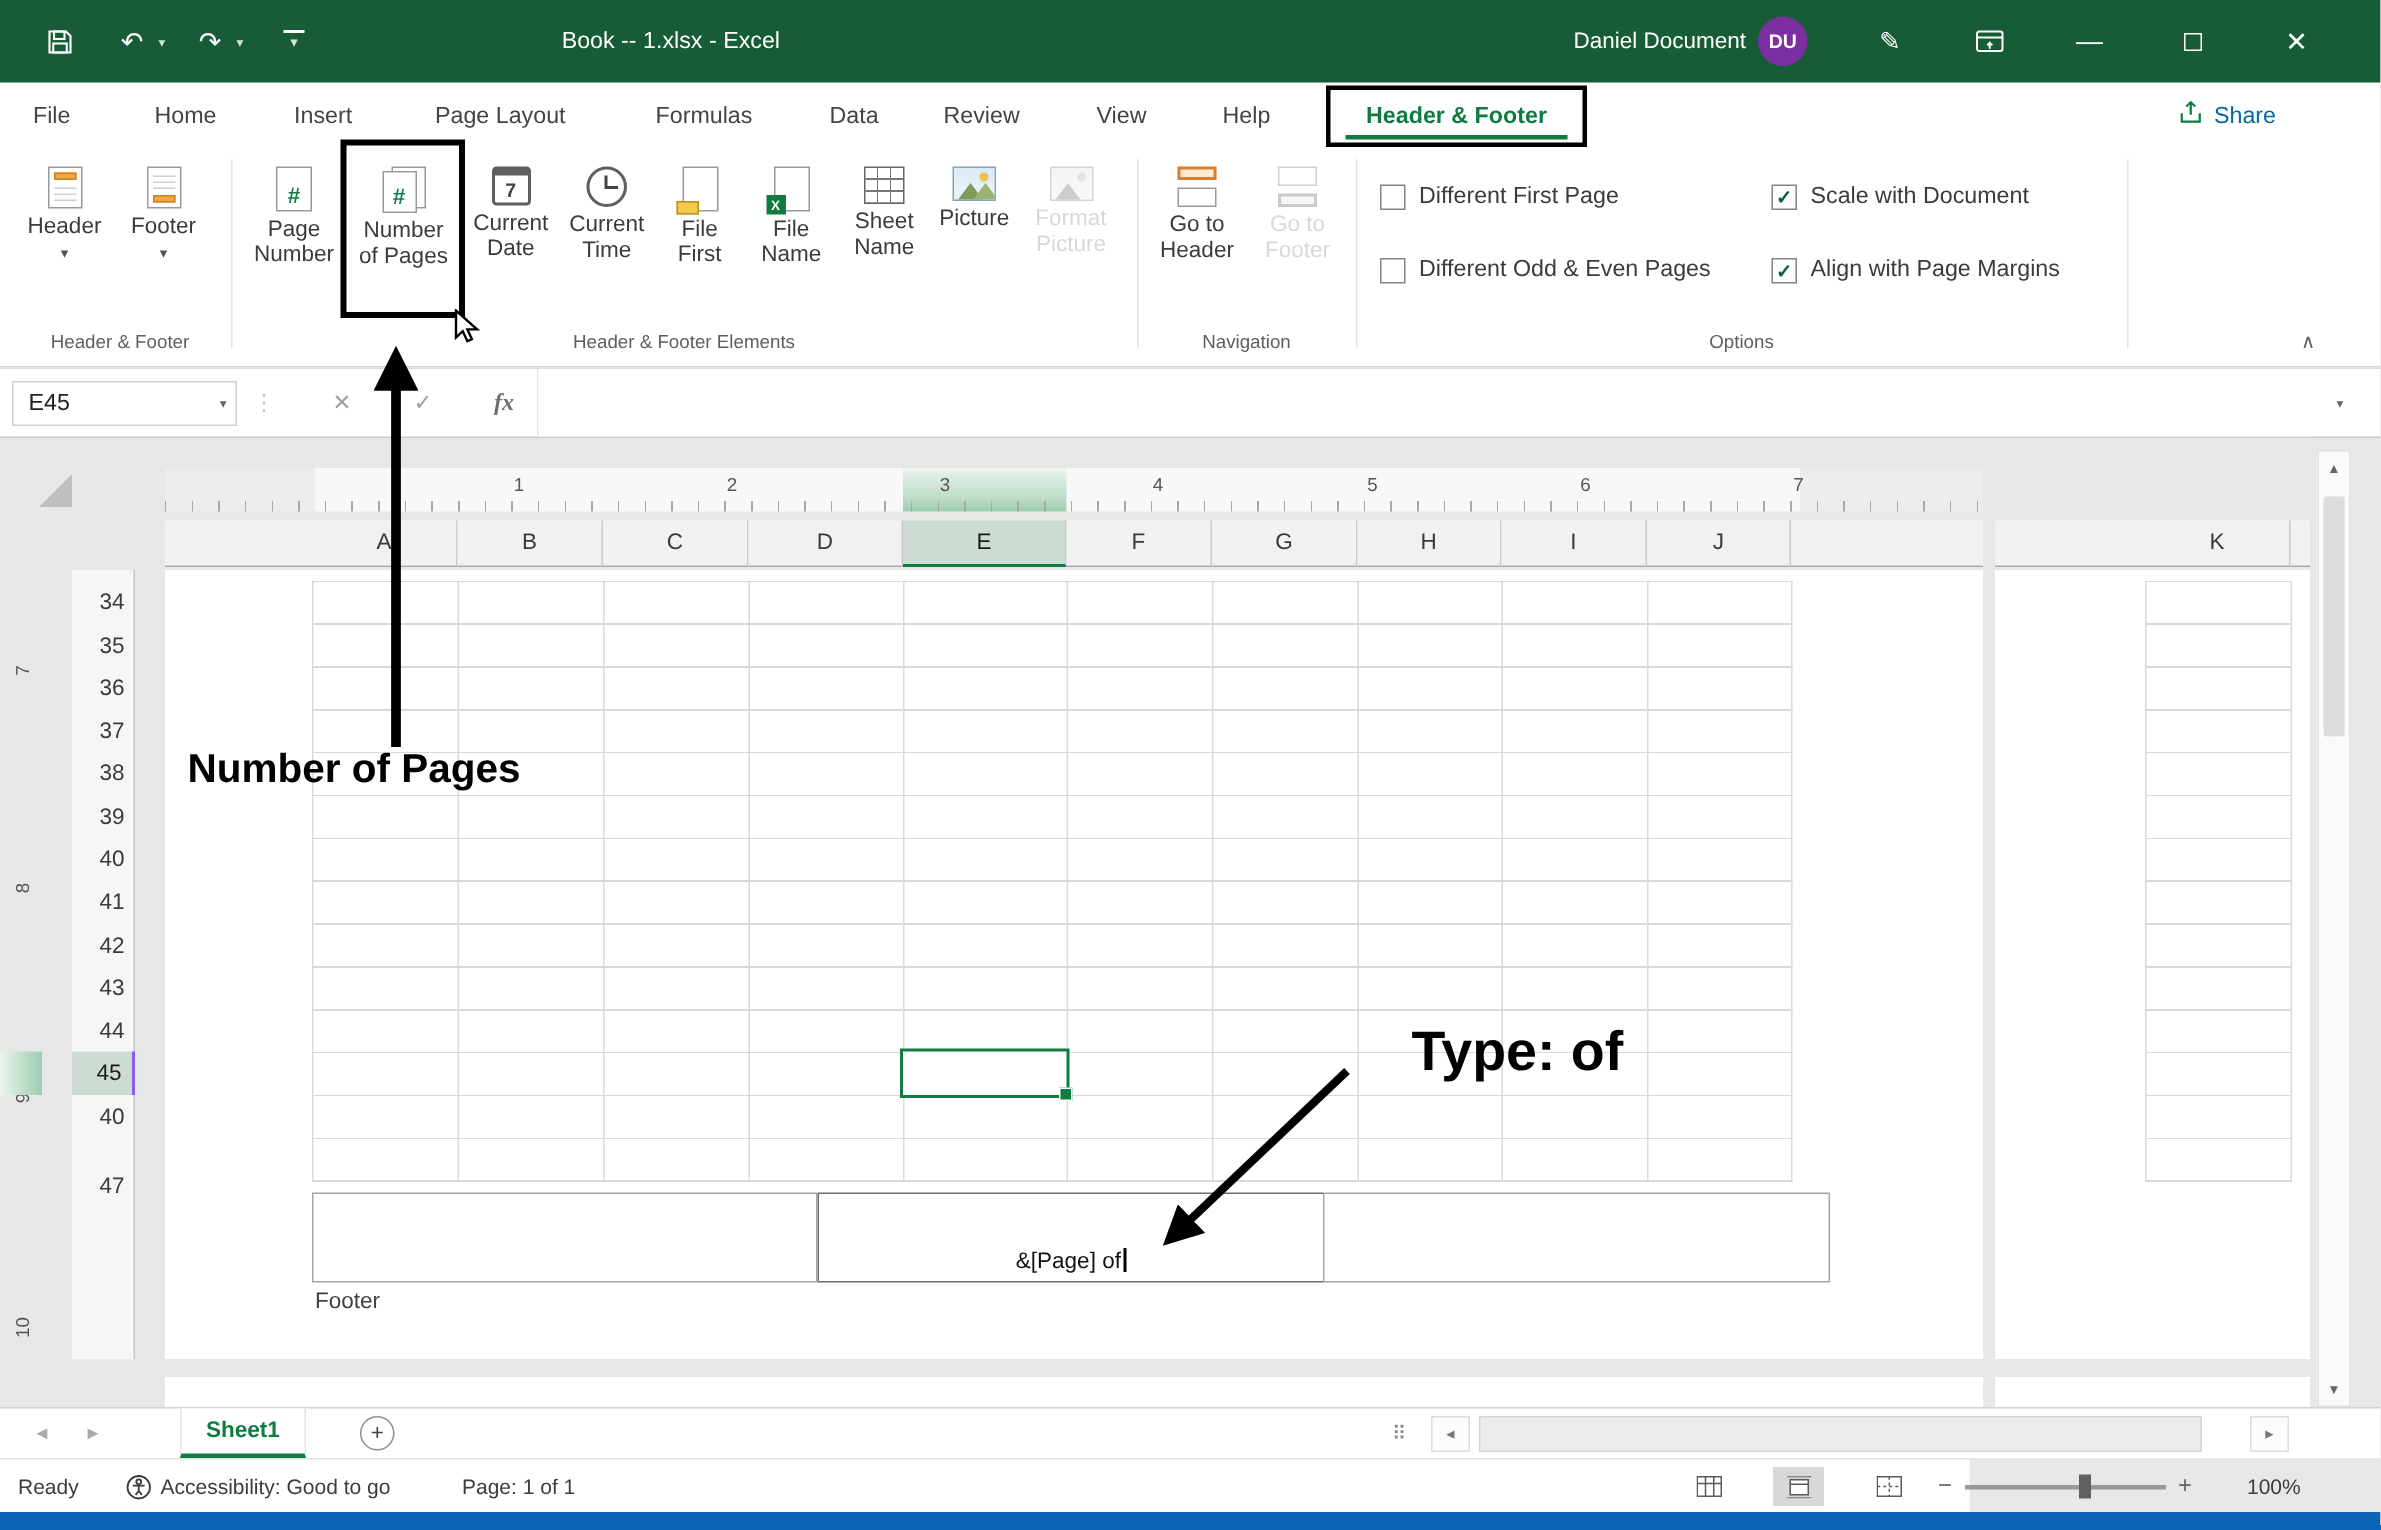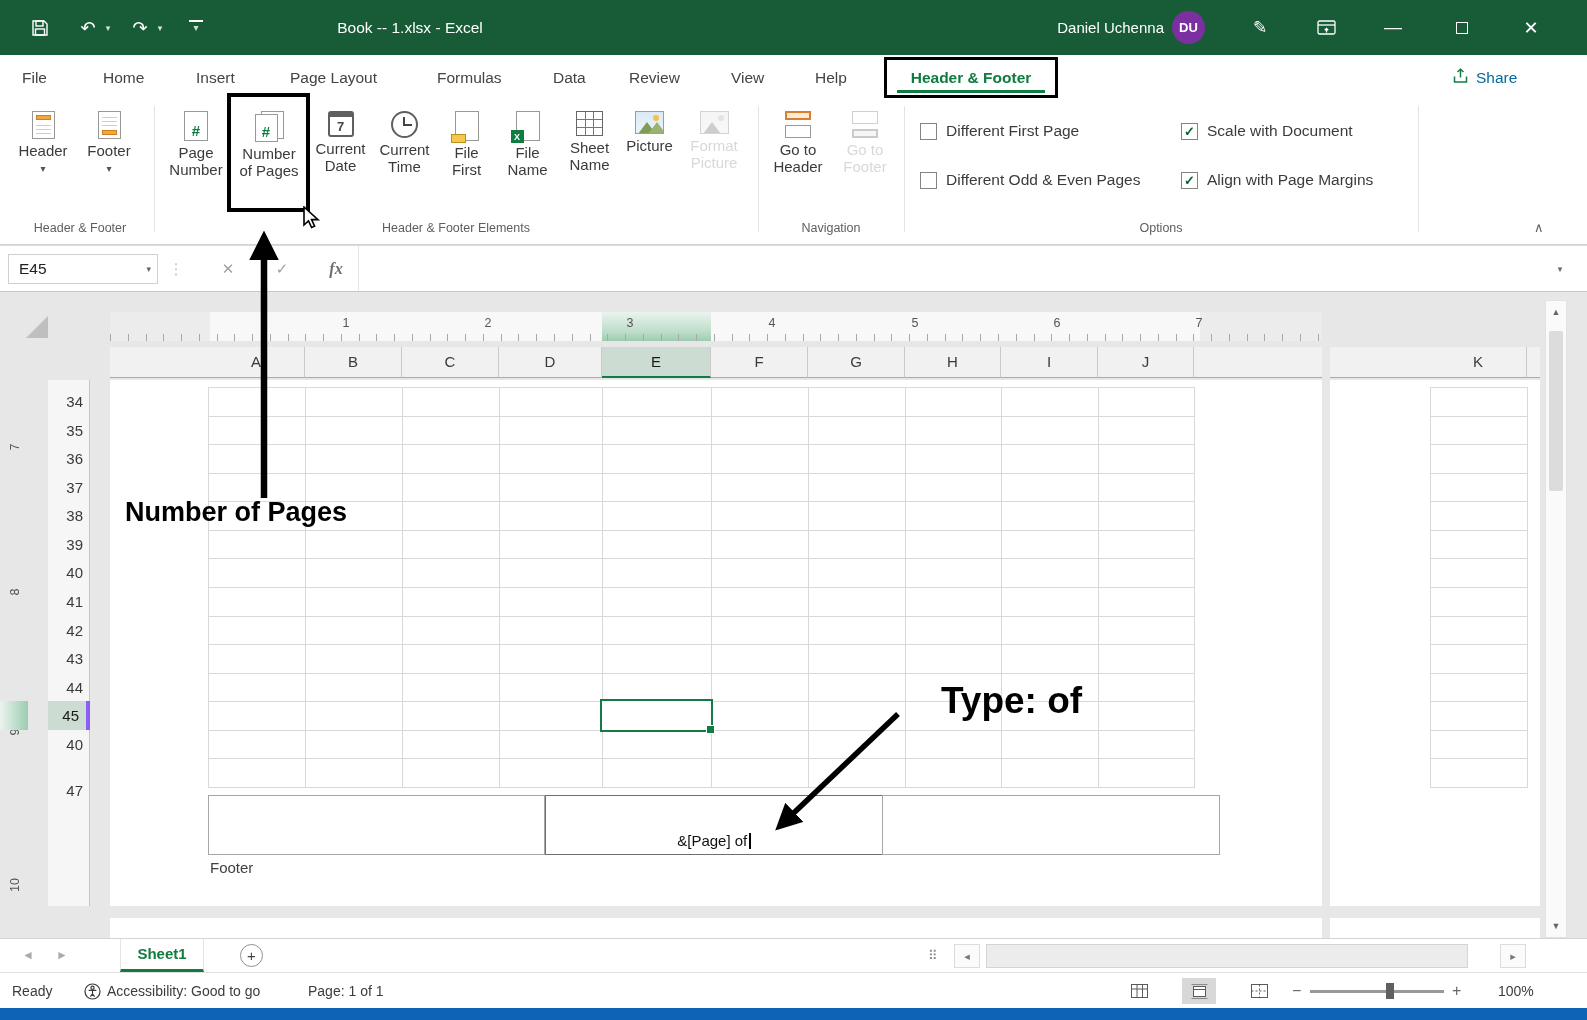--- a/index.html
+++ b/index.html
@@ -3,21 +3,21 @@
 <meta charset="utf-8">
 <style>
 *{margin:0;padding:0;box-sizing:border-box}
 html,body{width:1587px;height:1020px}
 body{font-family:"Liberation Sans",sans-serif;background:#E7E7E7;position:relative;overflow:hidden}
 .abs{position:absolute}
 
 #titlebar{position:absolute;left:0;top:0;width:1587px;height:55px;background:#185C37;color:#fff;z-index:5}
 .tbic{position:absolute;top:0;height:55px;width:44px;display:flex;align-items:center;justify-content:center;color:#fff;font-size:18px}
 .tbchev{position:absolute;top:0;height:55px;width:20px;display:flex;align-items:center;justify-content:center;color:#CFE3D7;font-size:9px}
-#tb-title{position:absolute;left:300px;top:0;width:220px;height:55px;line-height:55px;text-align:center;font-size:15.5px;color:#fff}
+#tb-title{position:absolute;left:300px;top:0;width:220px;height:55px;line-height:55px;text-align:right;font-size:15.5px;color:#fff}
 #search{position:absolute;left:583px;top:11px;width:422px;height:33px;background:#9EB8AA;border-radius:3px;display:flex;align-items:center;gap:11px;padding-left:34px;color:#1C3A2B;font-size:15px}
 #avatar{position:absolute;left:1172px;top:11px;width:33px;height:33px;border-radius:50%;background:#7C2FA0;color:#fff;display:flex;align-items:center;justify-content:center;font-size:13px;font-weight:700}
 #username{position:absolute;left:1042px;top:0;width:122px;height:55px;line-height:55px;font-size:15px;text-align:right;color:#fff}
 .winbox{display:inline-block;width:12px;height:12px;border:1.6px solid #fff}
 .qatline{position:absolute;left:189px;top:20px;width:14px;height:2px;background:#fff}
 
 #tabrow{position:absolute;left:0;top:55px;width:1587px;height:45px;background:#fff;z-index:4}
 .rtab{position:absolute;top:0;height:45px;line-height:45px;font-size:15.5px;color:#444}
 #activetab{position:absolute;left:884px;top:2px;width:174px;height:41px;border:3px solid #000;line-height:35px;text-align:center;color:#0F7B41;font-weight:700;font-size:15.5px;background:#fff}
 #activetab::after{content:'';position:absolute;left:10px;right:10px;bottom:2px;height:3px;background:#107C41}
@@ -63,21 +63,21 @@
 #fx{color:#6E6E6E;font-style:italic;font-family:"Liberation Serif",serif;font-weight:700;font-size:16px}
 #finput{position:absolute;left:358px;top:0;width:1182px;height:45px;border-left:1px solid #E6E6E6;background:#fff}
 
 #sheet{position:absolute;left:0;top:292px;width:1587px;height:646px;background:#E7E7E7;z-index:1}
 .page{position:absolute;background:#fff}
 .rnum{position:absolute;top:4px;width:20px;text-align:center;font-size:12.5px;color:#555}
 .vnum{position:absolute;left:2px;width:26px;text-align:center;font-size:12.5px;color:#555;transform:rotate(-90deg)}
 .colh{position:absolute;top:55px;height:31px;background:#F1F1F1;border-right:1px solid #C9C9C9;border-bottom:1px solid #ABABAB;text-align:center;line-height:30px;font-size:15px;color:#3A3A3A}
 .colh.sel{background:#CDDCD2;border-bottom:2px solid #107C41;color:#1A1A1A}
 .rowh{position:absolute;left:48px;width:42px;height:29px;font-size:15px;color:#3A3A3A;text-align:right;padding-right:7px;line-height:29px}
-.rowh.sel{background:#CDDCD2;border-right:4px solid #8b5cf6;color:#1A1A1A}
+.rowh.sel{background:#CDDCD2;border-right:2px solid #8b5cf6;color:#1A1A1A}
 .gv{position:absolute;top:0;width:1px;height:401px;background:#D9D9D9}
 .gridlines{background:repeating-linear-gradient(to bottom,#D9D9D9 0 1px,transparent 1px 28.571px)}
 #selcell{position:absolute;left:600px;top:407px;width:113px;height:33px;border:2px solid #107C41;background:#fff}
 #selcell::after{content:'';position:absolute;right:-4px;bottom:-4px;width:7px;height:7px;background:#107C41;border:1px solid #fff}
 .fbox{position:absolute;top:503px;height:60px;background:#fff;border:1px solid #A6A6A6}
 .fbox.active{border-color:#6E6E6E}
 .ftext{position:absolute;left:0;right:0;bottom:5px;text-align:center;font-size:15px;color:#111}
 .caret{display:inline-block;width:1.5px;height:16px;background:#000;margin-left:2px;vertical-align:-3px}
 #vscroll{position:absolute;left:1545px;top:8px;width:22px;height:638px;background:#FAFAFA;border:1px solid #E2E2E2}
 .sbarrow{position:absolute;left:0;width:20px;height:22px;line-height:22px;text-align:center;font-size:9px;color:#666}
@@ -86,21 +86,21 @@
 .tri{width:0;height:0;border-left:22px solid transparent;border-bottom:22px solid #BFBFBF}
 
 #tabbar{position:absolute;left:0;top:938px;width:1587px;height:34px;background:#fff;border-top:1px solid #D4D4D4;z-index:3}
 .tbnav{position:absolute;top:0;height:33px;line-height:33px;color:#ABABAB;font-size:12px}
 #sheettab{position:absolute;left:120px;top:0;width:84px;height:33px;line-height:30px;text-align:center;color:#107C41;font-weight:700;font-size:15px;border-bottom:3px solid #107C41;border-left:1px solid #E4E4E4;border-right:1px solid #E4E4E4;background:#fff}
 #addsheet{position:absolute;left:240px;top:5px;width:23px;height:23px;border:1px solid #909090;border-radius:50%;text-align:center;line-height:21px;font-size:15px;color:#444}
 .hsbtn{position:absolute;top:5px;width:26px;height:24px;border:1px solid #DCDCDC;background:#FBFBFB;text-align:center;line-height:22px;color:#777;font-size:11px}
 #hthumb{position:absolute;left:986px;top:5px;width:482px;height:24px;background:#ECECEC;border:1px solid #D4D4D4}
 #dots6{position:absolute;left:928px;top:0;height:33px;line-height:33px;color:#8A8A8A;font-size:13px}
 
-#statusbar{position:absolute;left:0;top:972px;width:1587px;height:36px;background:#fff;border-top:1px solid #E0E0E0;font-size:14px;color:#3C3C3C;z-index:3}
+#statusbar{position:absolute;left:0;top:972px;width:1313px;height:36px;background:#fff;border-top:1px solid #E0E0E0;font-size:14px;color:#3C3C3C;z-index:3}
 .st{position:absolute;top:0;height:36px;line-height:36px}
 .viewbtn{position:absolute;top:5px;width:34px;height:26px;display:flex;align-items:center;justify-content:center}
 .viewbtn.active{background:#D8D8D8}
 #zoomtrack{position:absolute;left:1310px;top:17px;width:134px;height:3px;background:#999}
 #zoomthumb{position:absolute;left:1386px;top:10px;width:8px;height:16px;background:#606060}
 #taskbar{position:absolute;left:0;top:1008px;width:1587px;height:12px;background:#0D63B5;z-index:6}
 
 .anno{position:absolute;z-index:40;color:#000;font-weight:800}
 #annobox{position:absolute;left:227px;top:93px;width:83px;height:119px;border:4px solid #000;z-index:39}
 </style>
@@ -115,21 +115,21 @@
         <rect x="5.5" y="11" width="9" height="6"></rect>
       </svg>
   </span>
   <span class="tbic" style="left:66px">↶</span>
   <span class="tbchev" style="left:98px">▾</span>
   <span class="tbic" style="left:118px">↷</span>
   <span class="tbchev" style="left:150px">▾</span>
   <span class="qatline"></span>
   <span class="tbchev" style="left:186px;font-size:10px">▾</span>
   <span id="tb-title">Book -- 1.xlsx - Excel</span>
-  <span id="username">Daniel Uchenna</span>
+  <span id="username">Daniel Document</span>
   <div id="avatar">
       <span>DU</span>
     </div>
   <span class="tbic" style="left:1238px;font-size:17px">✎</span>
   <span class="tbic" style="left:1304px">
     <svg width="19" height="15" viewBox="0 0 19 15" fill="none" stroke="#fff" stroke-width="1.3">
         <rect x="1" y="1" width="17" height="13" rx="1.5"></rect>
         <line x1="1" y1="5" x2="18" y2="5"></line>
         <path d="M9.5 12.5V8.6M7.8 10.2l1.7-1.8 1.7 1.8"></path>
       </svg>

